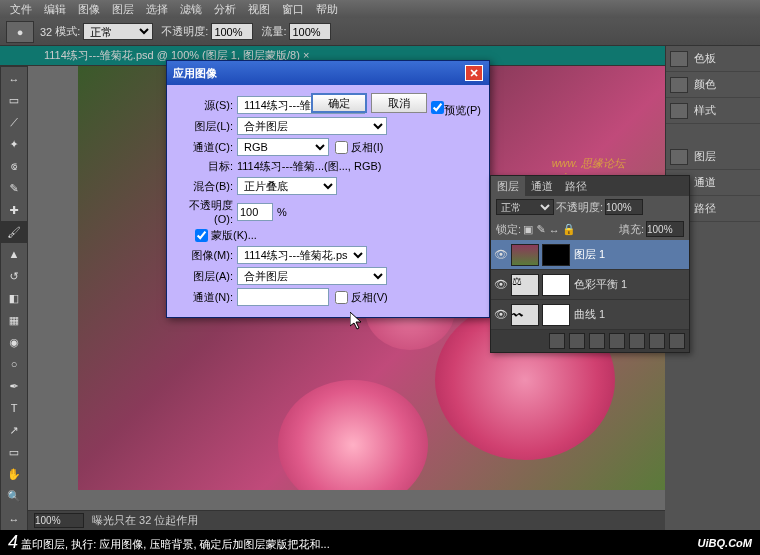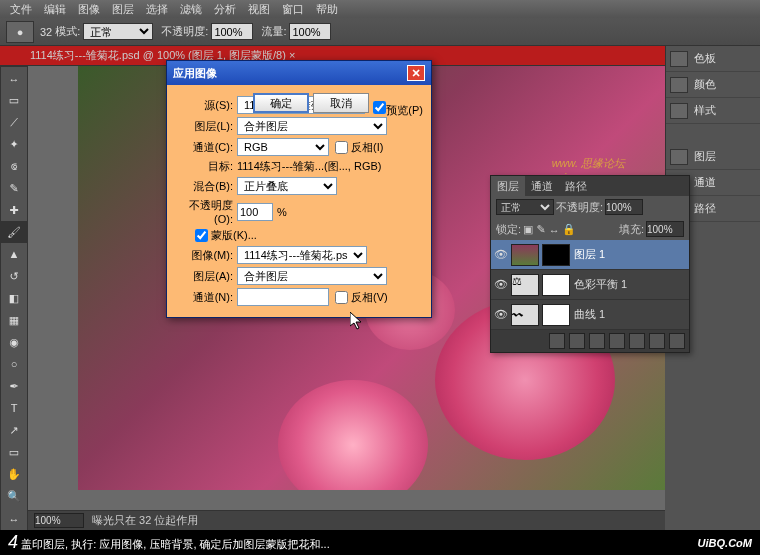--- a/index.html
+++ b/index.html
@@ -3,32 +3,32 @@
 <meta charset="utf-8">
 <style>
 *{margin:0;padding:0;box-sizing:border-box;font-family:"Microsoft YaHei",Arial,sans-serif;font-size:11px}
 body{background:#535353;width:760px;height:555px;overflow:hidden;position:relative}
 .menubar{height:18px;background:linear-gradient(#6b6b6b,#535353);display:flex;align-items:center;padding:0 4px;color:#ddd}
 .menubar span{margin:0 6px}
 .optbar{height:28px;background:linear-gradient(#555,#4a4a4a);display:flex;align-items:center;padding:0 6px;color:#ddd;border-bottom:1px solid #333}
 .optbar .icon{width:28px;height:22px;background:#666;border:1px solid #333;margin-right:6px;display:flex;align-items:center;justify-content:center}
 .optbar label{margin:0 3px}
 .optbar select,.optbar input{background:#ddd;border:1px solid #333;height:17px;padding:0 2px;font-size:11px}
-.doctab{height:20px;background:#b91c1c;display:flex;align-items:center;padding:0 30px;color:#ccc;border-bottom:1px solid #333}
+.doctab{height:20px;background:#0f766e;display:flex;align-items:center;padding:0 44px;color:#ccc;border-bottom:1px solid #333}
 .toolbox{position:absolute;left:0;top:66px;width:28px;background:#535353;border:1px solid #333}
 .tool{width:26px;height:22px;border:1px solid transparent;display:flex;align-items:center;justify-content:center;color:#ddd;cursor:pointer}
 .tool.active{background:#333}
 .canvas{position:absolute;left:28px;top:66px;right:95px;bottom:45px;background:#6a6a6a;overflow:hidden}
 .canvas-img{position:absolute;left:50px;top:0;right:0;bottom:20px;background:linear-gradient(135deg,#3a5a2a,#8a3a5a 40%,#c04a7a 60%,#5a7a3a);overflow:hidden}
 .flower{position:absolute;border-radius:50%}
 .f1{width:180px;height:160px;right:50px;bottom:30px;background:radial-gradient(circle,#f090b0,#d04070 60%,#a02050)}
 .f2{width:150px;height:130px;left:200px;bottom:-20px;background:radial-gradient(circle,#ffb0c5,#e05a8a 55%,#b03060)}
 .f3{width:90px;height:80px;right:210px;bottom:140px;background:radial-gradient(circle,#e87aa0,#c04070)}
 .watermark{position:absolute;right:40px;top:90px;color:#d9a040;font-family:serif;font-size:20px;font-style:italic;text-align:right;line-height:1.3}
-.dialog{position:absolute;left:166px;top:60px;width:266px;background:#fdba74;border:1px solid #0a246a;box-shadow:2px 2px 8px rgba(0,0,0,0.5)}
+.dialog{position:absolute;left:166px;top:60px;width:324px;background:#c4b5fd;border:1px solid #0a246a;box-shadow:2px 2px 8px rgba(0,0,0,0.5)}
 .dlg-title{height:24px;background:linear-gradient(#3a6ed5,#1e4bb8);color:#fff;display:flex;align-items:center;padding:0 6px;justify-content:space-between;font-size:13px;font-weight:bold}
 .dlg-close{width:18px;height:16px;background:#e04030;color:#fff;display:flex;align-items:center;justify-content:center;border:1px solid #fff;cursor:pointer}
 .dlg-body{padding:8px;position:relative}
 .dlg-row{display:flex;align-items:center;margin:3px 0}
 .dlg-row label{width:58px;text-align:right;margin-right:4px}
 .dlg-row select,.dlg-row input[type=text]{border:1px solid #7f9db9;height:18px;padding:0 2px;background:#fff}
 .dlg-row input[type=checkbox]{margin-right:3px}
 .dlg-btns{position:absolute;right:8px;top:8px;display:flex;flex-direction:row;gap:4px}
 .dlg-btn{width:56px;height:20px;background:linear-gradient(#fff,#e0e0e0);border:1px solid #888;cursor:pointer}
 .dlg-btn.primary{border:2px solid #4a7ac8}

